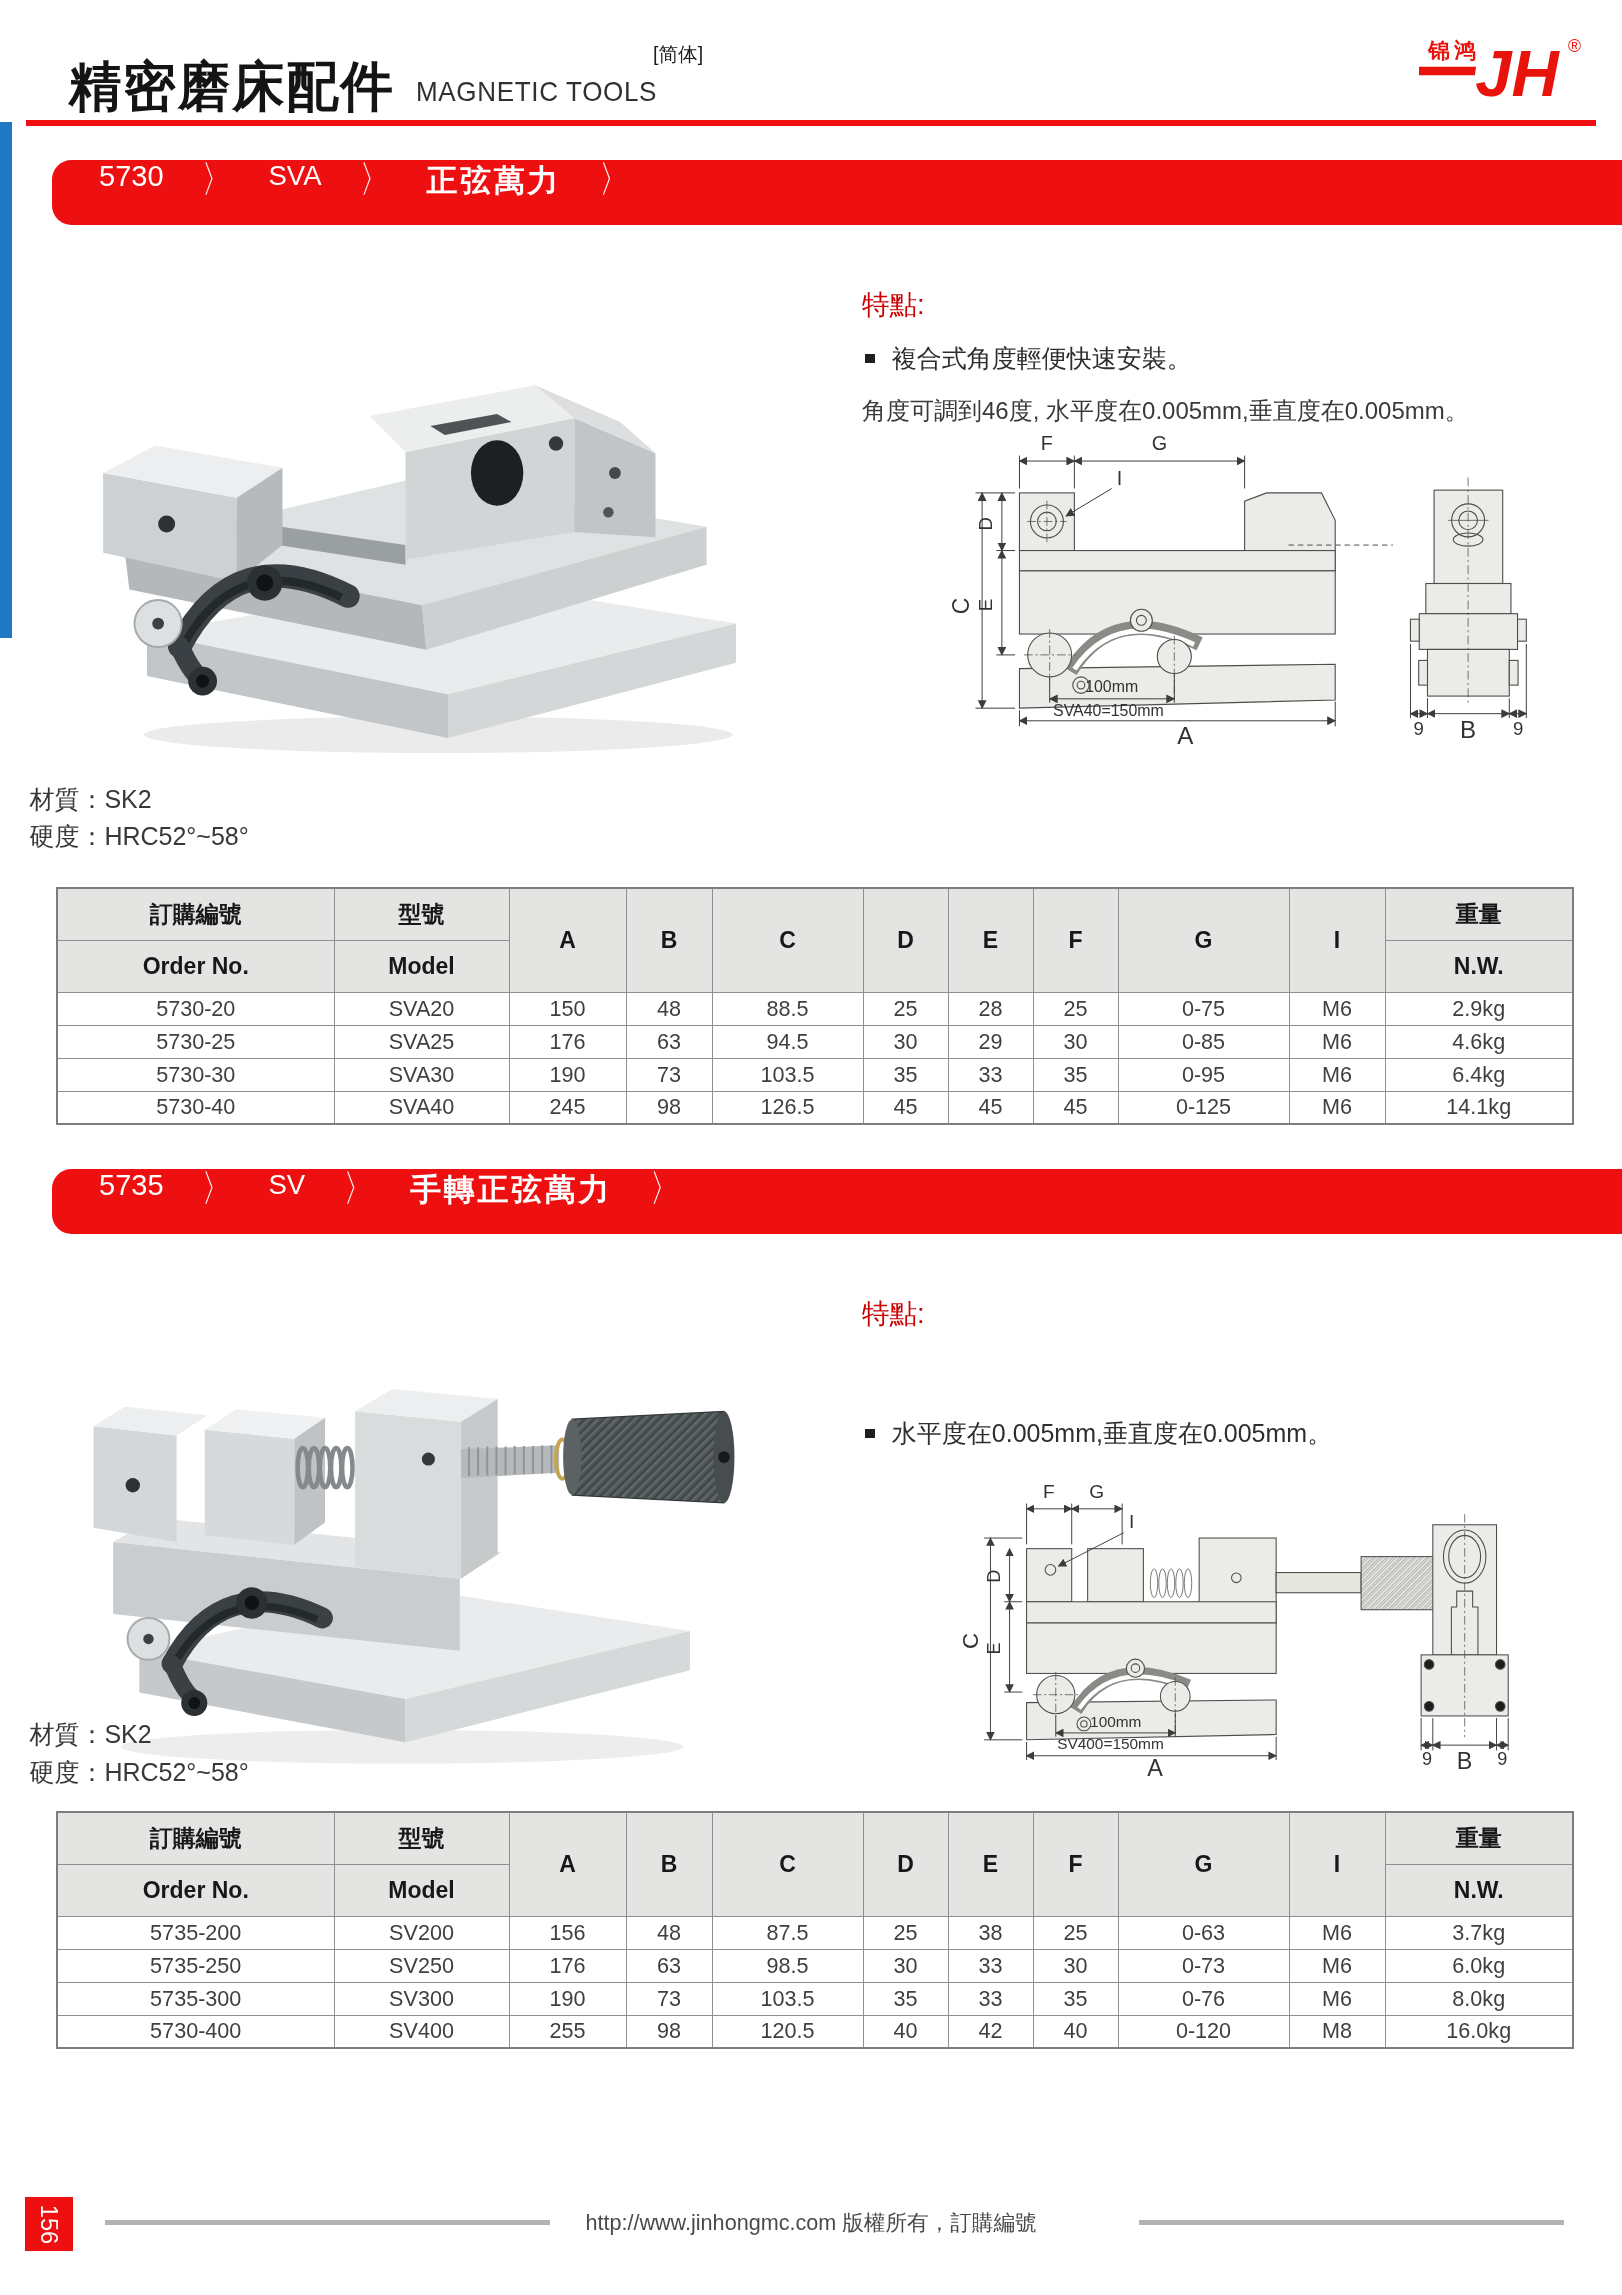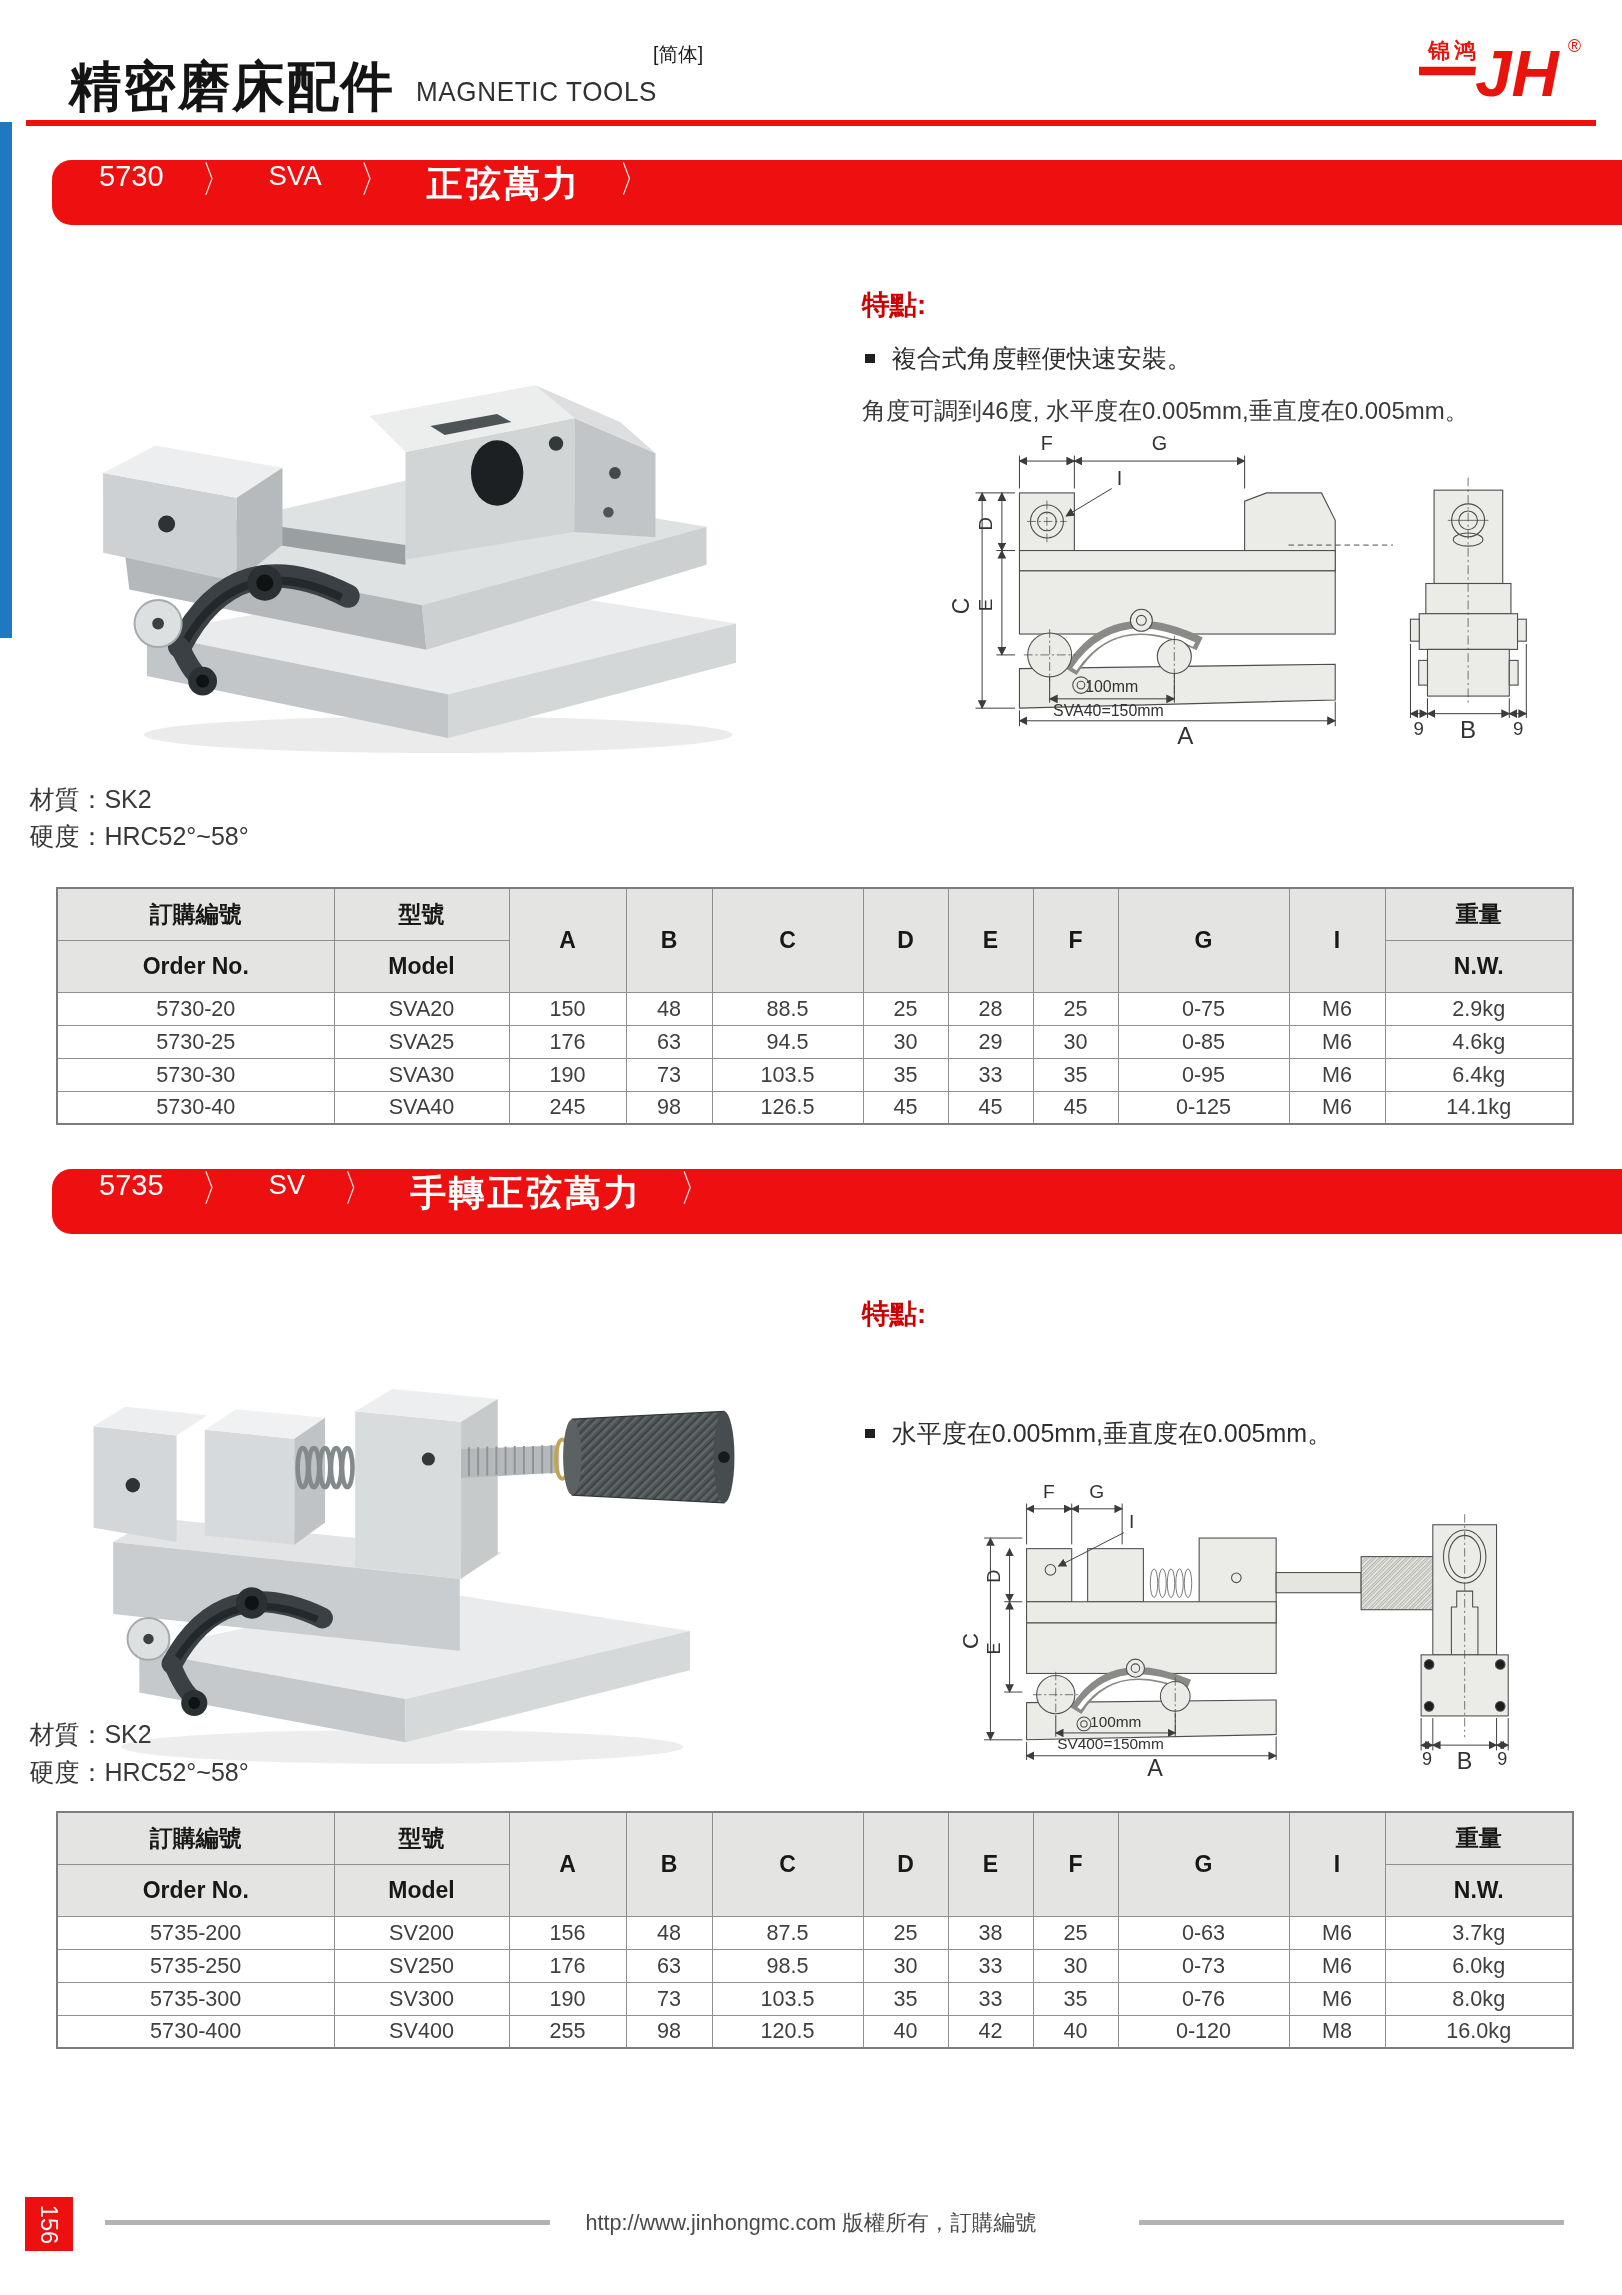--- a/index.html
+++ b/index.html
@@ -14,23 +14,23 @@
   .variant-tag{position:absolute;left:653px;top:41px;font-size:19.6px;color:#1c1c1c;}
   .logo{position:absolute;left:1419px;top:26px;width:170px;height:79px;}
   .top-rule{position:absolute;left:26px;top:120px;width:1570px;height:5.9px;background:var(--red);}
   .side-blue{position:absolute;left:0;top:122px;width:12.4px;height:516px;background:#1e78c2;}
   
   .banner{position:absolute;left:52px;width:1570px;height:65px;background:var(--red);
     border-radius:19.6px 0 0 19.6px;display:flex;align-items:flex-start;color:#fff;}
   .b-code{font-size:29px;margin-left:47px;font-weight:400;}
   .b-chev{font-size:30px;font-weight:300;margin:0 0 3.9px 38px;transform:scaleY(1.25);opacity:.95;}
   .b-series{font-size:27.5px;margin-left:37px;}
-  .b-name{font-size:36px;font-weight:bold;margin-left:37px;letter-spacing:2.6px;}
+  .b-name{font-size:31px;font-weight:bold;margin-left:37px;letter-spacing:2.6px;}
   
-  .feat-title{position:absolute;font-size:27.5px;font-weight:bold;color:#cc0000;}
+  .feat-title{position:absolute;font-size:27.5px;font-weight:normal;color:#cc0000;}
   .feat-line{position:absolute;font-size:25px;color:#2e2e2e;display:flex;align-items:center;}
   .bullet-sq{width:9.8px;height:9.8px;background:#1f1f1f;display:inline-block;margin-right:17px;flex:none;}
   .feat-note{position:absolute;font-size:24px;color:#3a3a3a;}
   .mat-line{position:absolute;font-size:25px;color:#383838;}
   
   .spec-table{position:absolute;left:56px;border-collapse:collapse;table-layout:fixed;width:1515px;background:#fff;border:2px solid #7d7d7d;}
   .spec-table th{background:#e4e4e2;font-size:23px;font-weight:bold;color:#181818;border:1.3px solid #8f8f8f;}
   .spec-table td{font-size:21.6px;color:#3f3f3f;text-align:center;border:1.3px solid #8f8f8f;font-weight:400;}
   .spec-table thead tr{height:52px;}
   .spec-table tbody tr{height:33px;}

